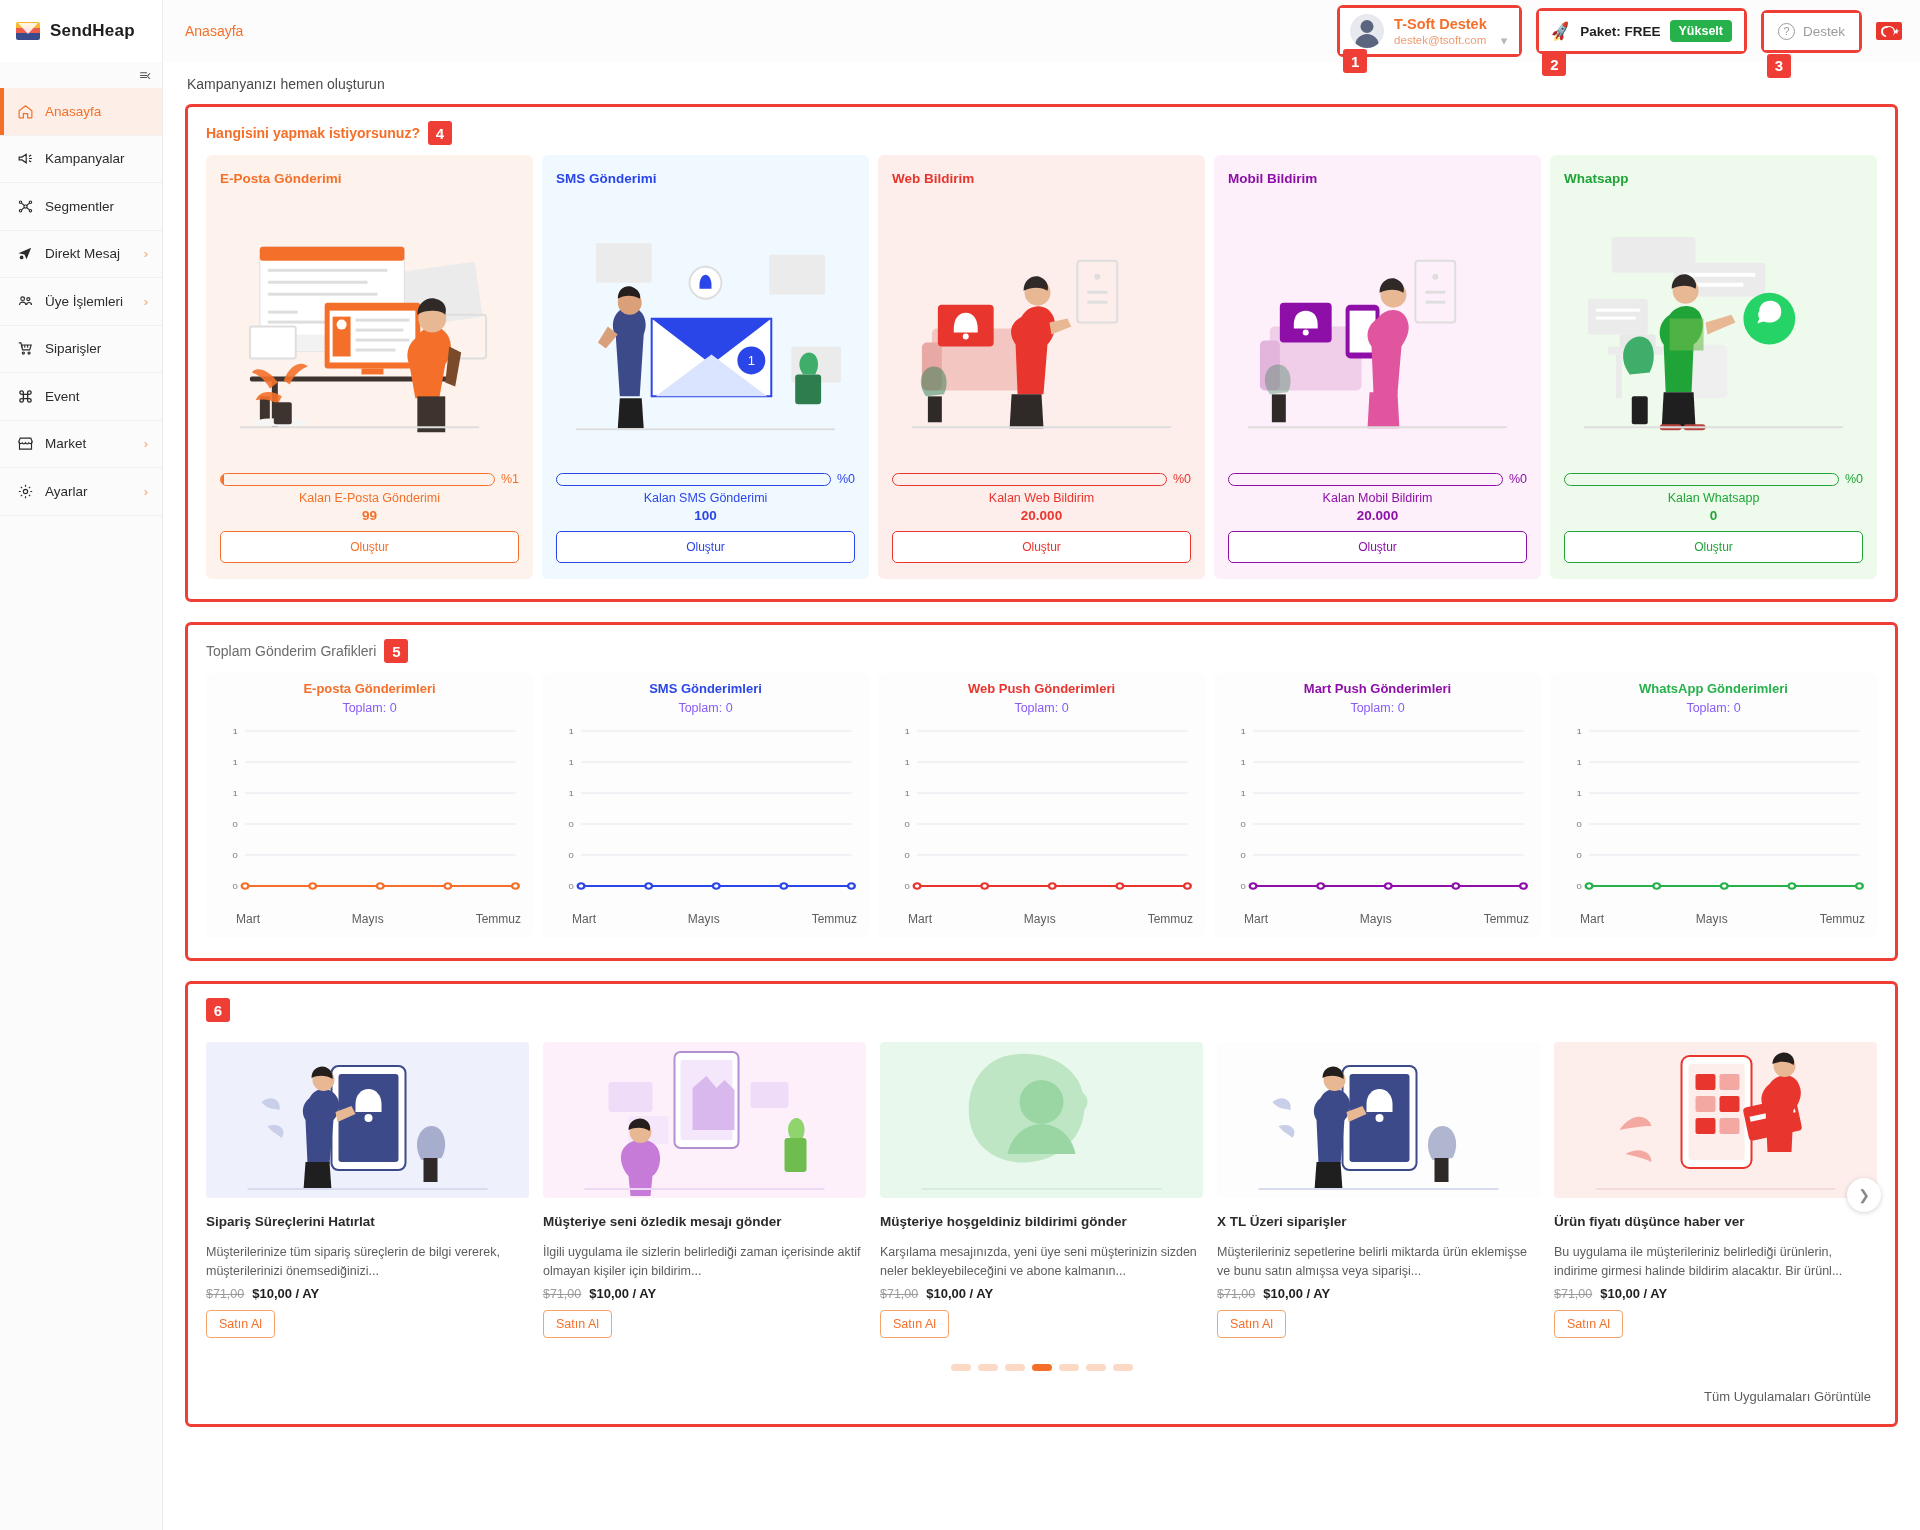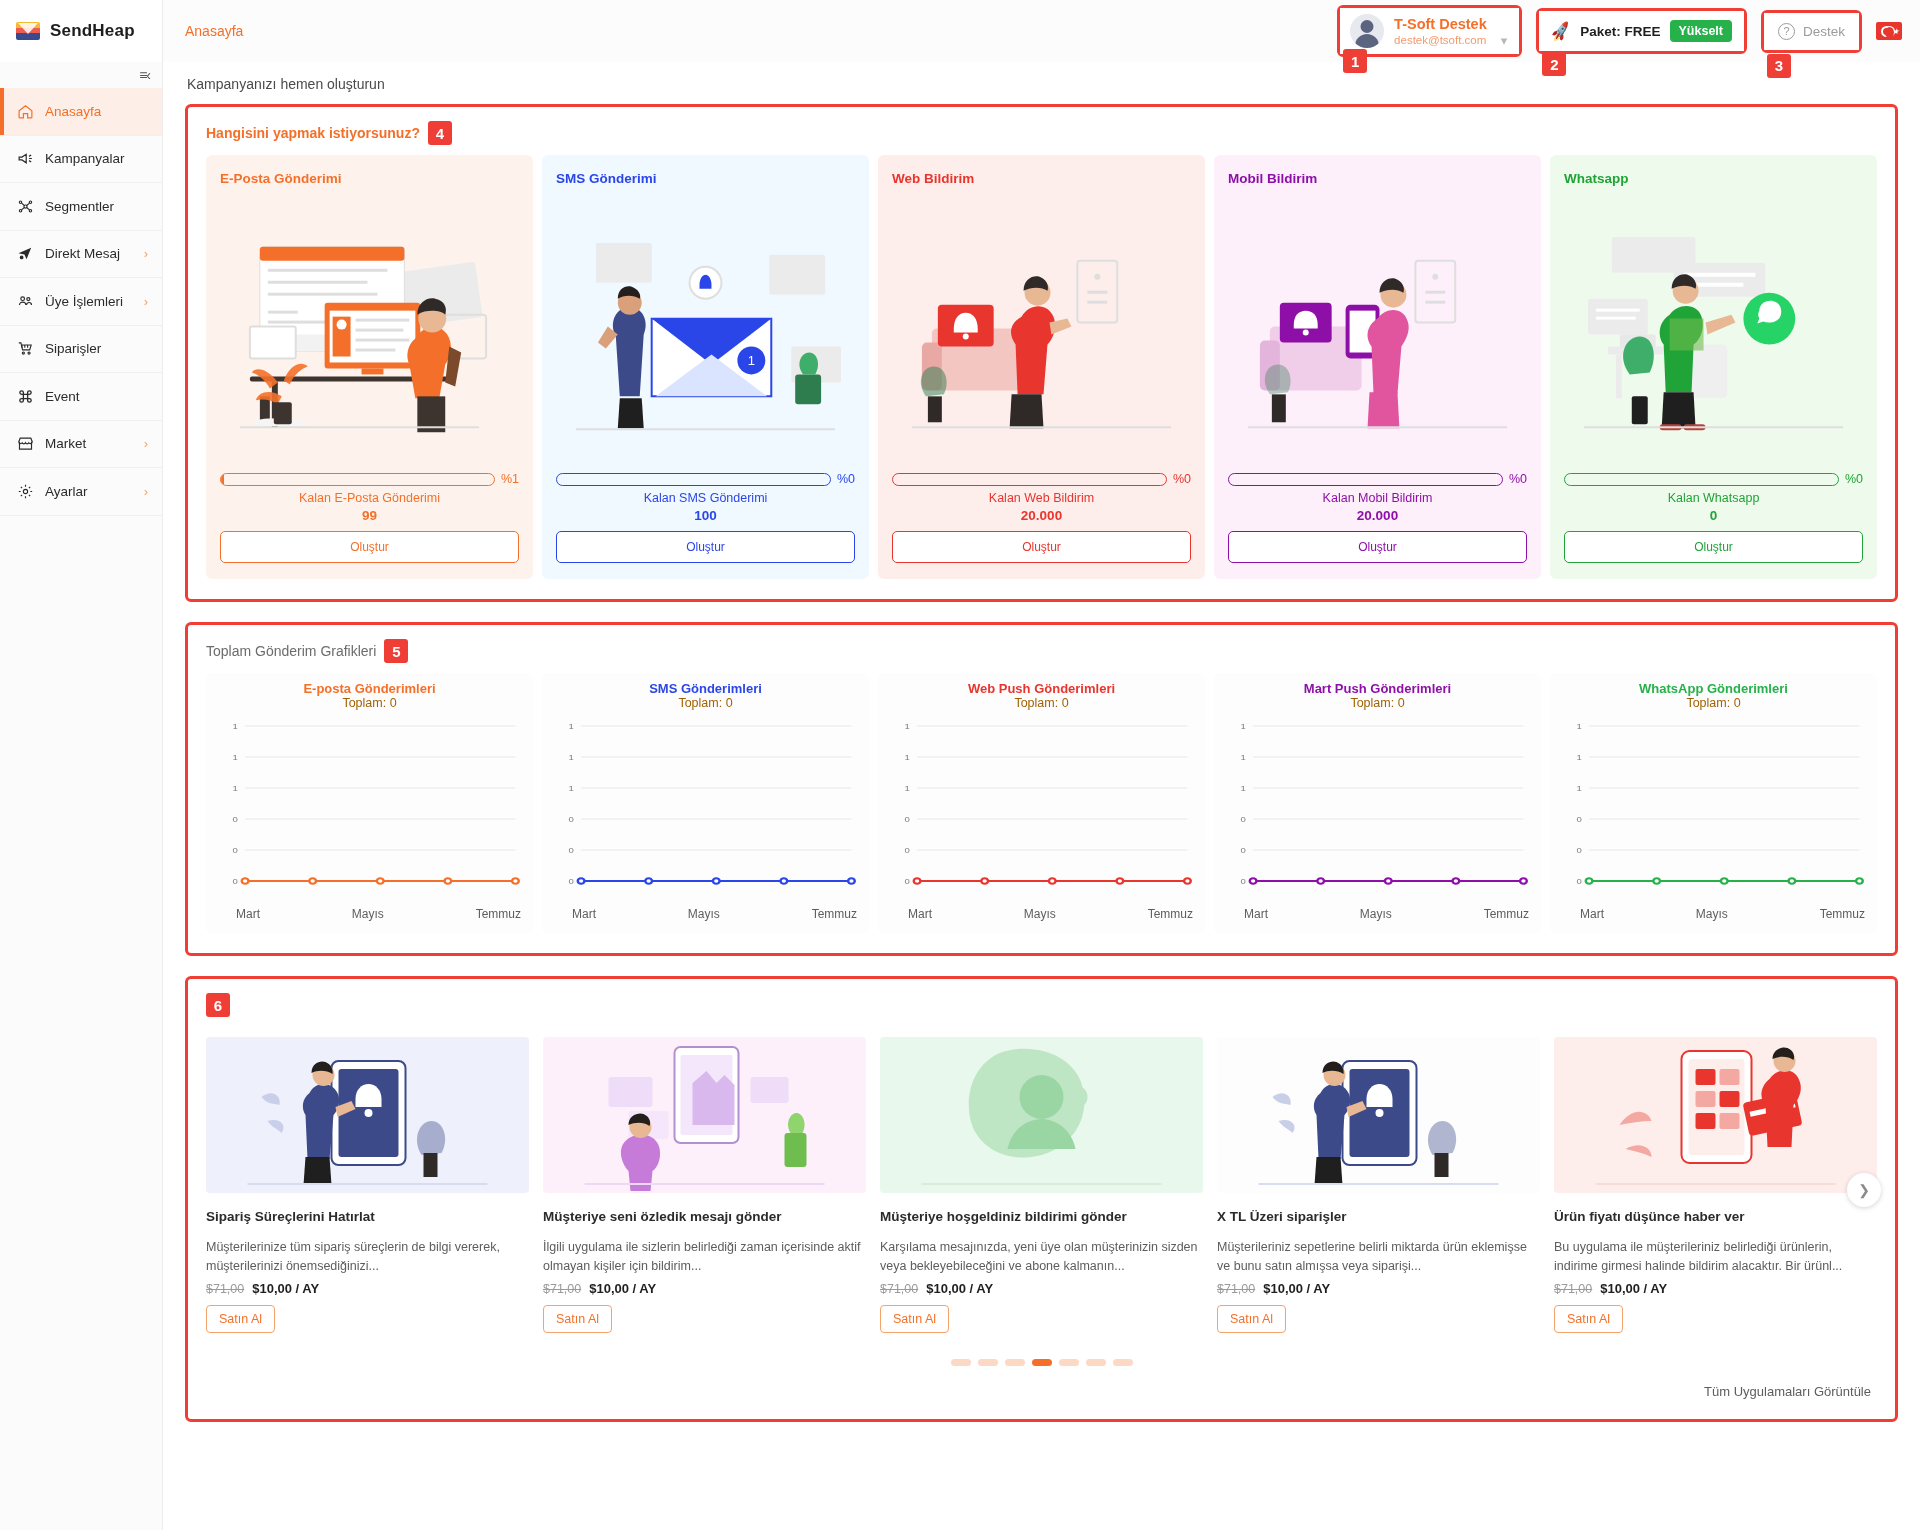--- a/index.html
+++ b/index.html
@@ -109,21 +109,21 @@
   .prog-pct { font-size: 12.5px; }
   .card-sub { text-align:center; font-size: 12.5px; margin-top: 5px; }
   .card-num { text-align:center; font-size: 13.5px; font-weight:bold; margin-top: 3px; }
   .card-btn { margin-top: 8px; text-align:center; font-size: 12px; padding: 8px 0; border-radius: 5px;
     border:1.4px solid; background:#fff; cursor:pointer; }
 
   
   .charts { display:flex; gap: 9px; }
   .chart-card { flex:1 1 0; background:#fdfdfd; border-radius:5px; padding: 8px 8px 12px; }
   .chart-title { text-align:center; font-size:13px; font-weight:bold; }
-  .chart-total { text-align:center; font-size:12.5px; color:#a16207; }
+  .chart-total { text-align:center; font-size:12.5px; color:#8b5cf6; margin-top: 5px; }
   .chart-plot { margin-top: 10px; }
   .chart-plot svg { display:block; width:100%; height: 185px; }
   .chart-xaxis { display:flex; justify-content:space-between; padding: 0 4px 0 22px; margin-top:2px; }
   .chart-xaxis span { font-size: 12px; color:#5d5d5d; }
 
   
   .apps { display:flex; gap: 14px; margin-top: 20px; position:relative; }
   .app-card { flex:1 1 0; display:flex; flex-direction:column; }
   .app-img { height: 156px; border-radius: 4px; display:flex; align-items:center; justify-content:center; overflow:hidden;}
   .app-img svg { width: 100%; height: 156px; }
@@ -733,21 +733,21 @@
                 <div class="app-img" style="background:#e9f8ec">
                   <svg viewBox="0 0 320 156">
     <path d="M118 16c34-12 78 2 84 38 6 34-18 62-52 66-32 4-58-14-62-42-4-28 8-52 30-62z" fill="#bfe6c4"></path>
     <circle cx="160" cy="60" r="22" fill="#9ad6a3"></circle>
     <path d="M126 112c4-20 20-30 34-30s30 10 34 30z" fill="#9ad6a3"></path>
     <path d="M188 52c8-6 18-2 18 8 0 8-8 14-18 10z" fill="#bfe6c4"></path>
     <rect x="40" y="146" width="240" height="2" fill="#d7ecd9"></rect>
   </svg>
                 </div>
                 <div class="app-title">Müşteriye hoşgeldiniz bildirimi gönder</div>
-                <div class="app-desc">Karşılama mesajınızda, yeni üye olan müşterinizin sizden veya bekleyebileceğini ve abone kalmanın...</div>
+                <div class="app-desc">Karşılama mesajınızda, yeni üye seni müşterinizin sizden neler bekleyebileceğini ve abone kalmanın...</div>
                 <div class="app-price">
                   <span class="old">$71,00</span>
                   <span class="new">$10,00 / AY</span>
                 </div>
                 <div class="app-buy">Satın Al</div>
               </div>
               <div class="app-card">
                 <div class="app-img" style="background:#fdfdfd">
                   <svg viewBox="0 0 320 156">
     <rect x="124" y="24" width="74" height="104" rx="7" fill="#fff" stroke="#3c4a8a" stroke-width="2"></rect>

